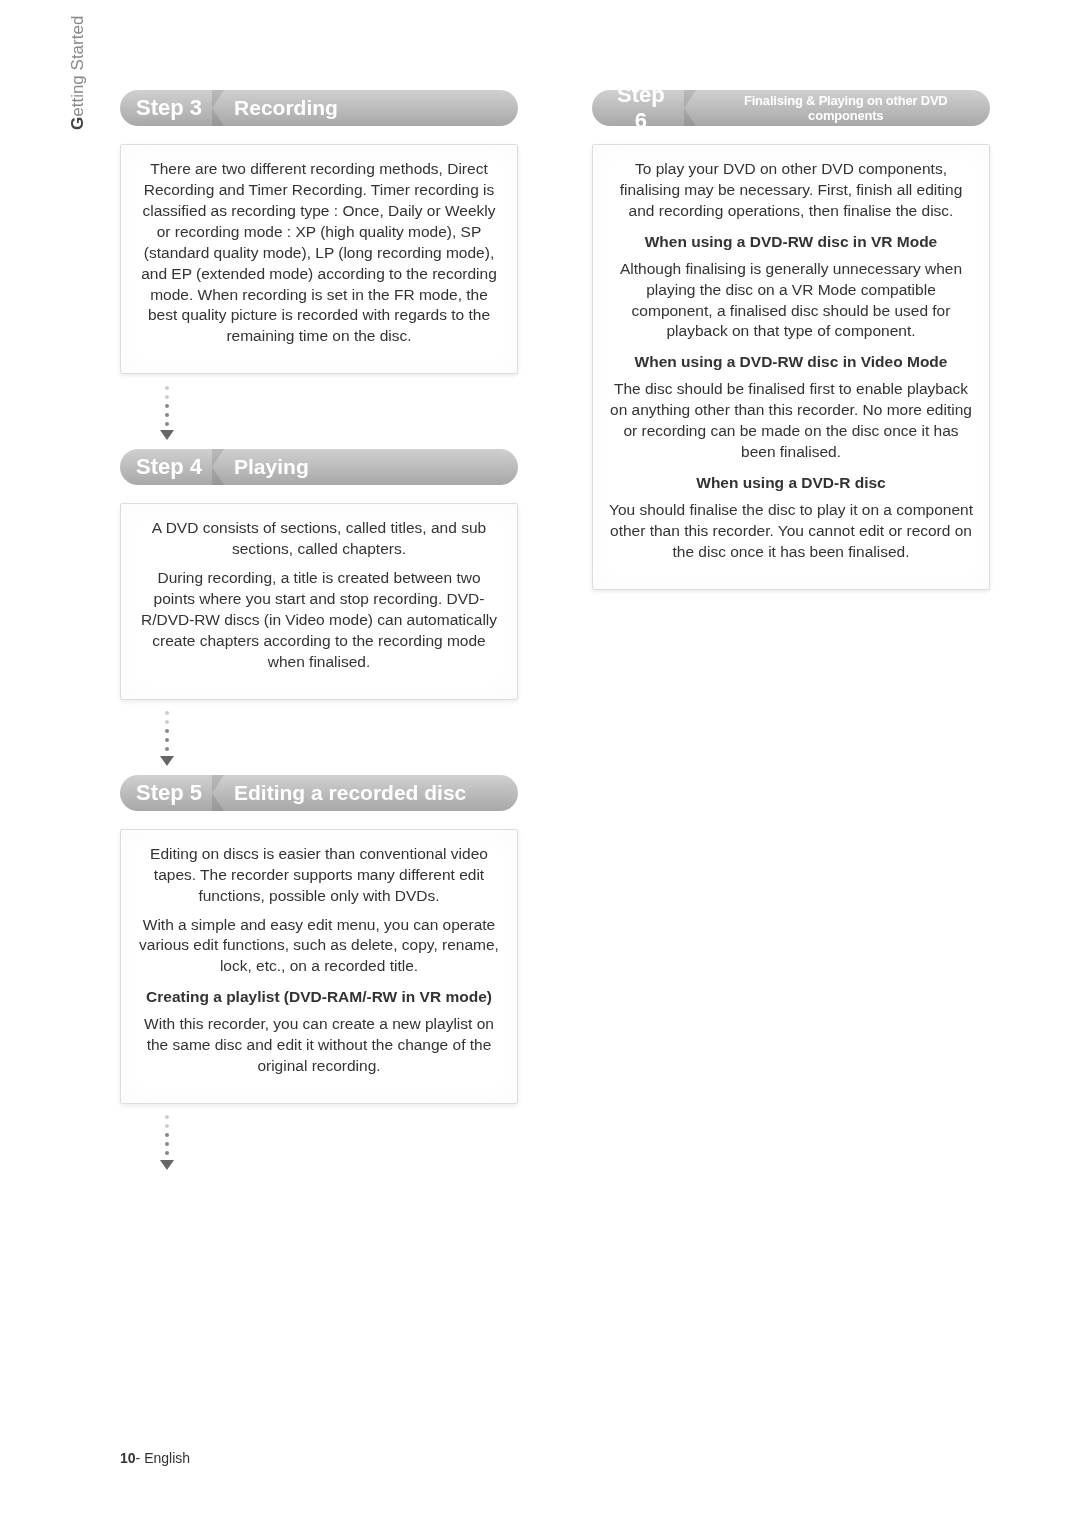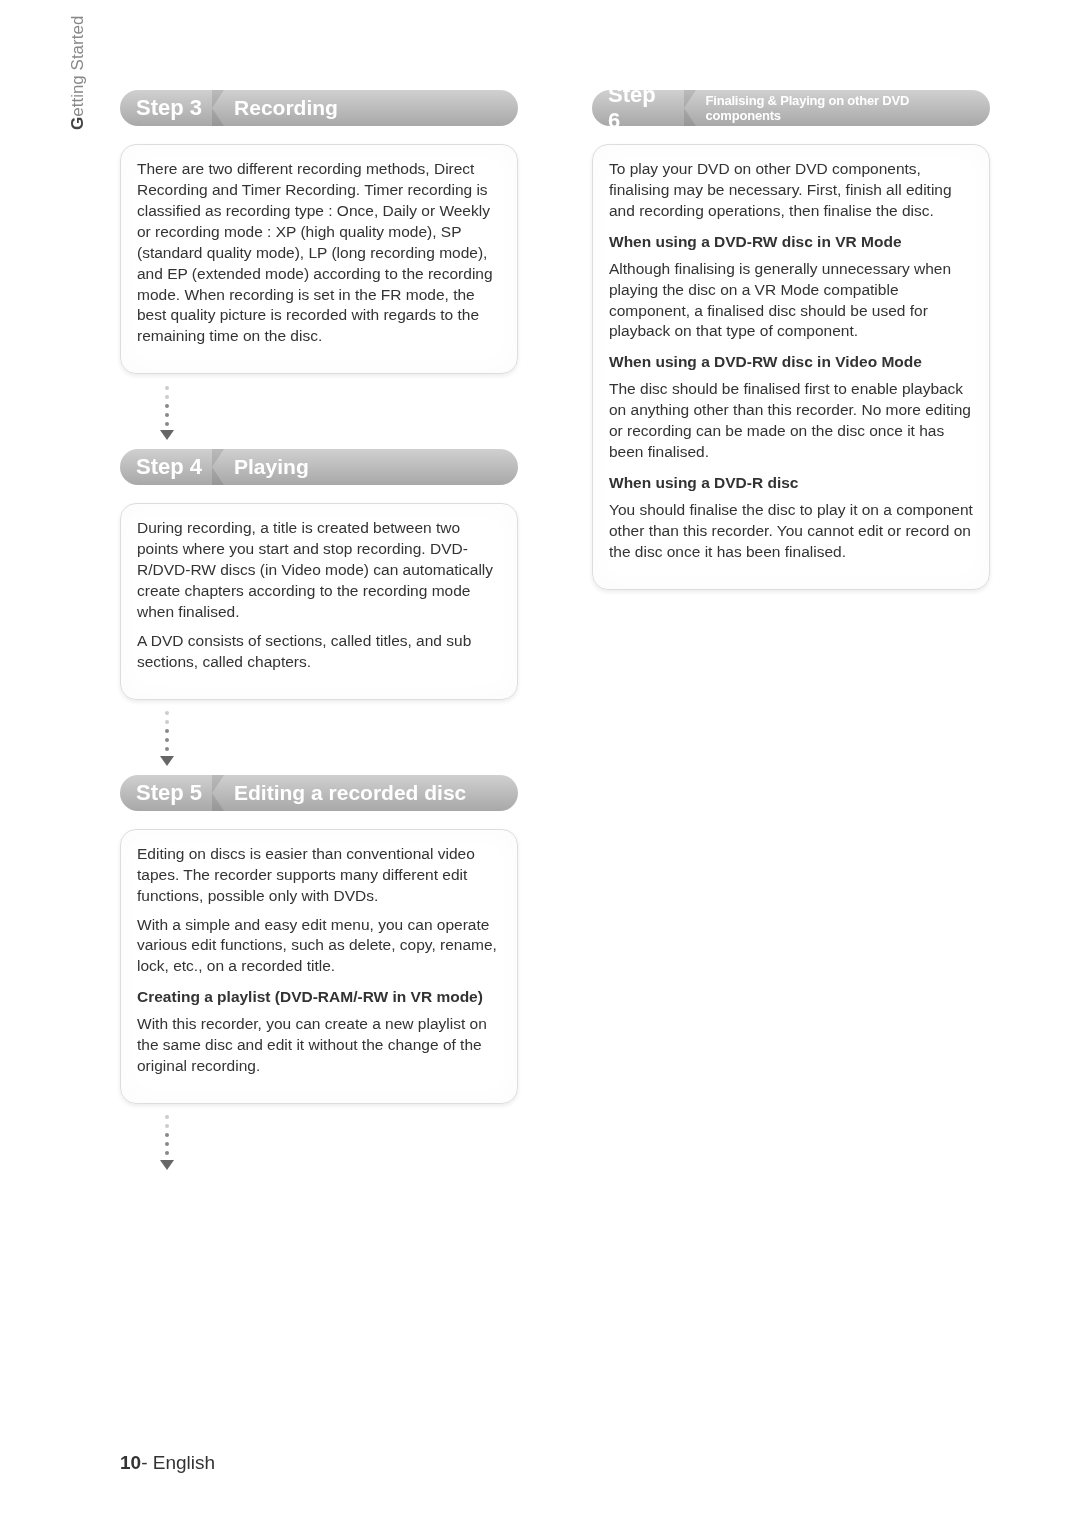--- a/index.html
+++ b/index.html
@@ -20,20 +20,21 @@
     color: #888;
     white-space: nowrap;
   }
   .side-label .bold-letter {
     font-weight: bold;
     color: #444;
   }
   .columns {
     display: flex;
     gap: 74px;
+    text-align: center;
   }
   .col {
     width: 400px;
     display: flex;
     flex-direction: column;
   }
   .step-header {
     display: flex;
     align-items: center;
     height: 36px;
@@ -77,21 +78,21 @@
   .step-header .step-title.small {
     font-size: 13px;
     font-weight: bold;
     letter-spacing: -0.2px;
     font-family: Arial Narrow, Arial, sans-serif;
   }
   .step-box {
     margin-top: 18px;
     padding: 14px 16px 18px;
     border: 1px solid #ddd;
-    border-radius: 16px;
+    border-radius: 2px;
     box-shadow: 0 2px 4px rgba(0,0,0,0.08), inset 0 0 30px rgba(0,0,0,0.02);
     font-size: 15.5px;
     line-height: 1.35;
     color: #333;
   }
   .step-box p { margin-bottom: 8px; }
   .step-box .bold { font-weight: bold; margin-top: 10px; margin-bottom: 6px; }
   .connector {
     height: 75px;
     margin-left: 40px;
@@ -112,23 +113,23 @@
   .connector .arrow {
     width: 0;
     height: 0;
     border-left: 7px solid transparent;
     border-right: 7px solid transparent;
     border-top: 10px solid #666;
     margin-top: 2px;
   }
   .footer {
     position: absolute;
-    bottom: 52px;
+    bottom: 60px;
     left: 120px;
-    font-size: 19px;
+    font-size: 14px;
     color: #333;
   }
   .footer .pg { font-weight: bold; }
 </style>
 </head>
 <body>
 
 <div class="page">
 
   <div class="side-label">
@@ -156,22 +157,22 @@
         <div class="dot"></div>
         <div class="arrow"></div>
       </div>
 
       <div class="step-header">
         <span class="step-num">Step 4</span>
         <span class="step-sep"></span>
         <span class="step-title">Playing</span>
       </div>
       <div class="step-box">
+        <p>A DVD consists of sections, called titles, and sub sections, called chapters.</p>
         <p>During recording, a title is created between two points where you start and stop recording. DVD-R/DVD-RW discs (in Video mode) can automatically create chapters according to the recording mode when finalised.</p>
-        <p>A DVD consists of sections, called titles, and sub sections, called chapters.</p>
       </div>
 
       <div class="connector">
         <div class="dot light"></div>
         <div class="dot light"></div>
         <div class="dot"></div>
         <div class="dot"></div>
         <div class="dot"></div>
         <div class="arrow"></div>
       </div>

